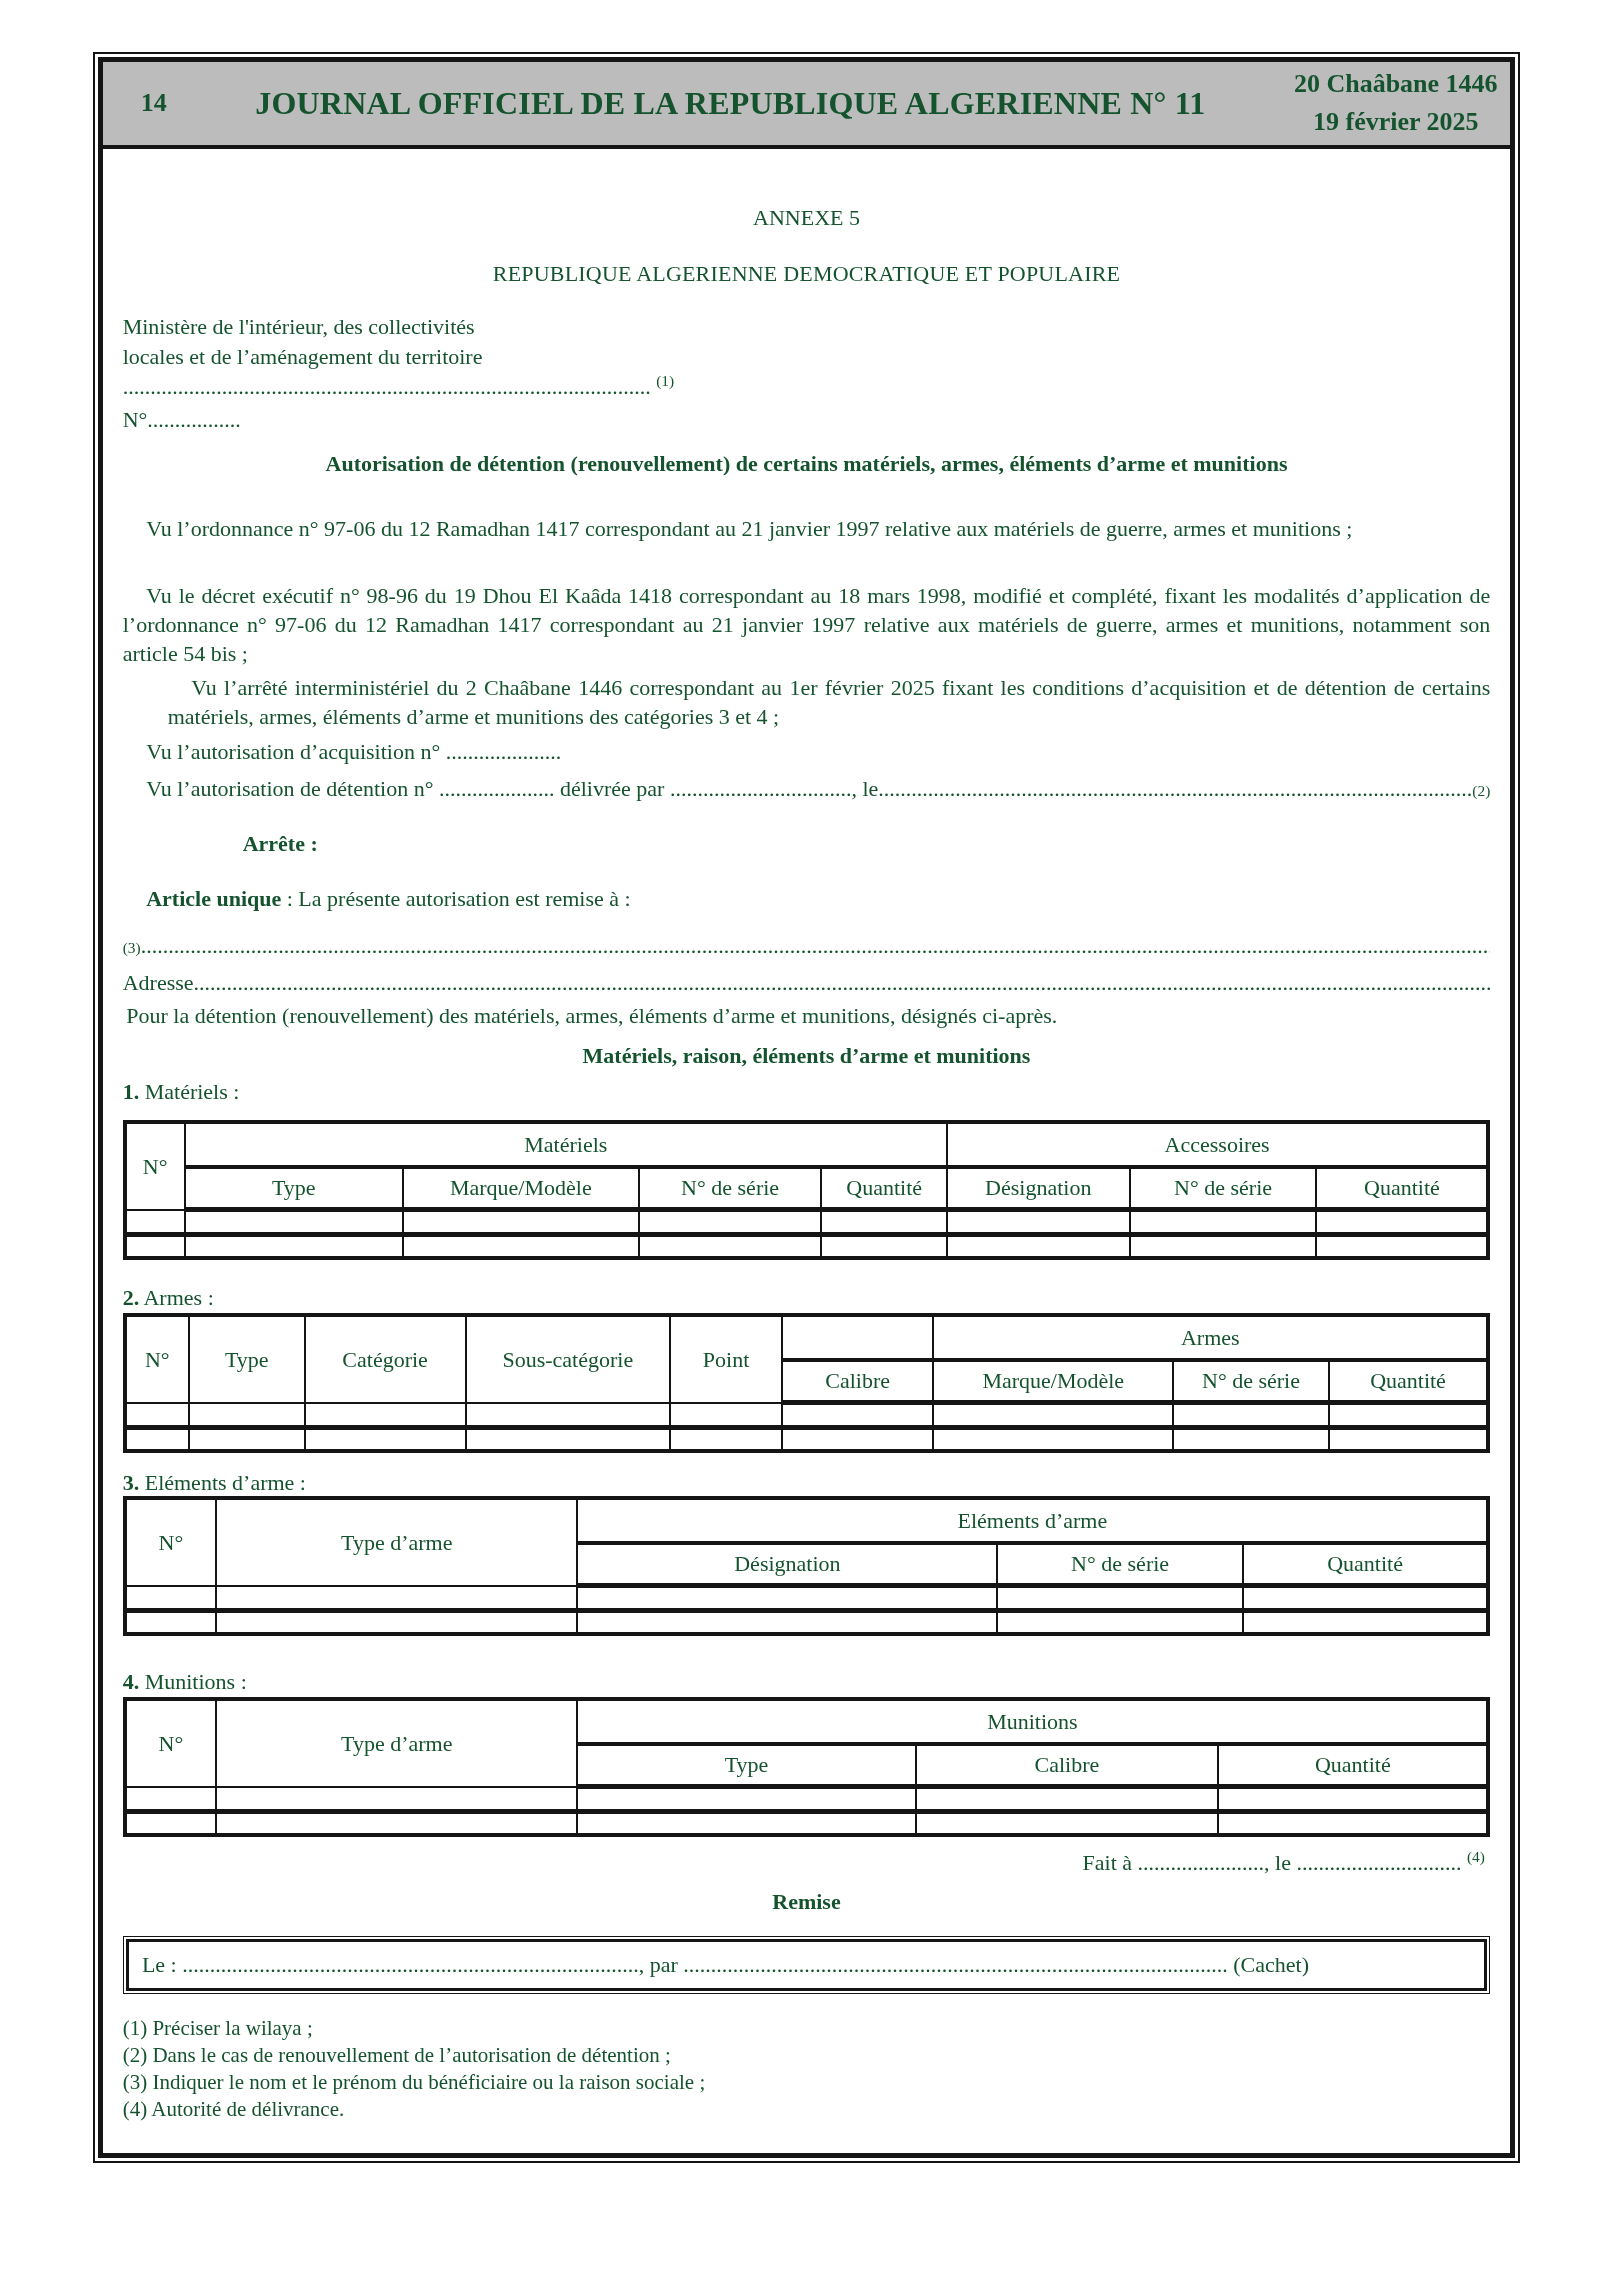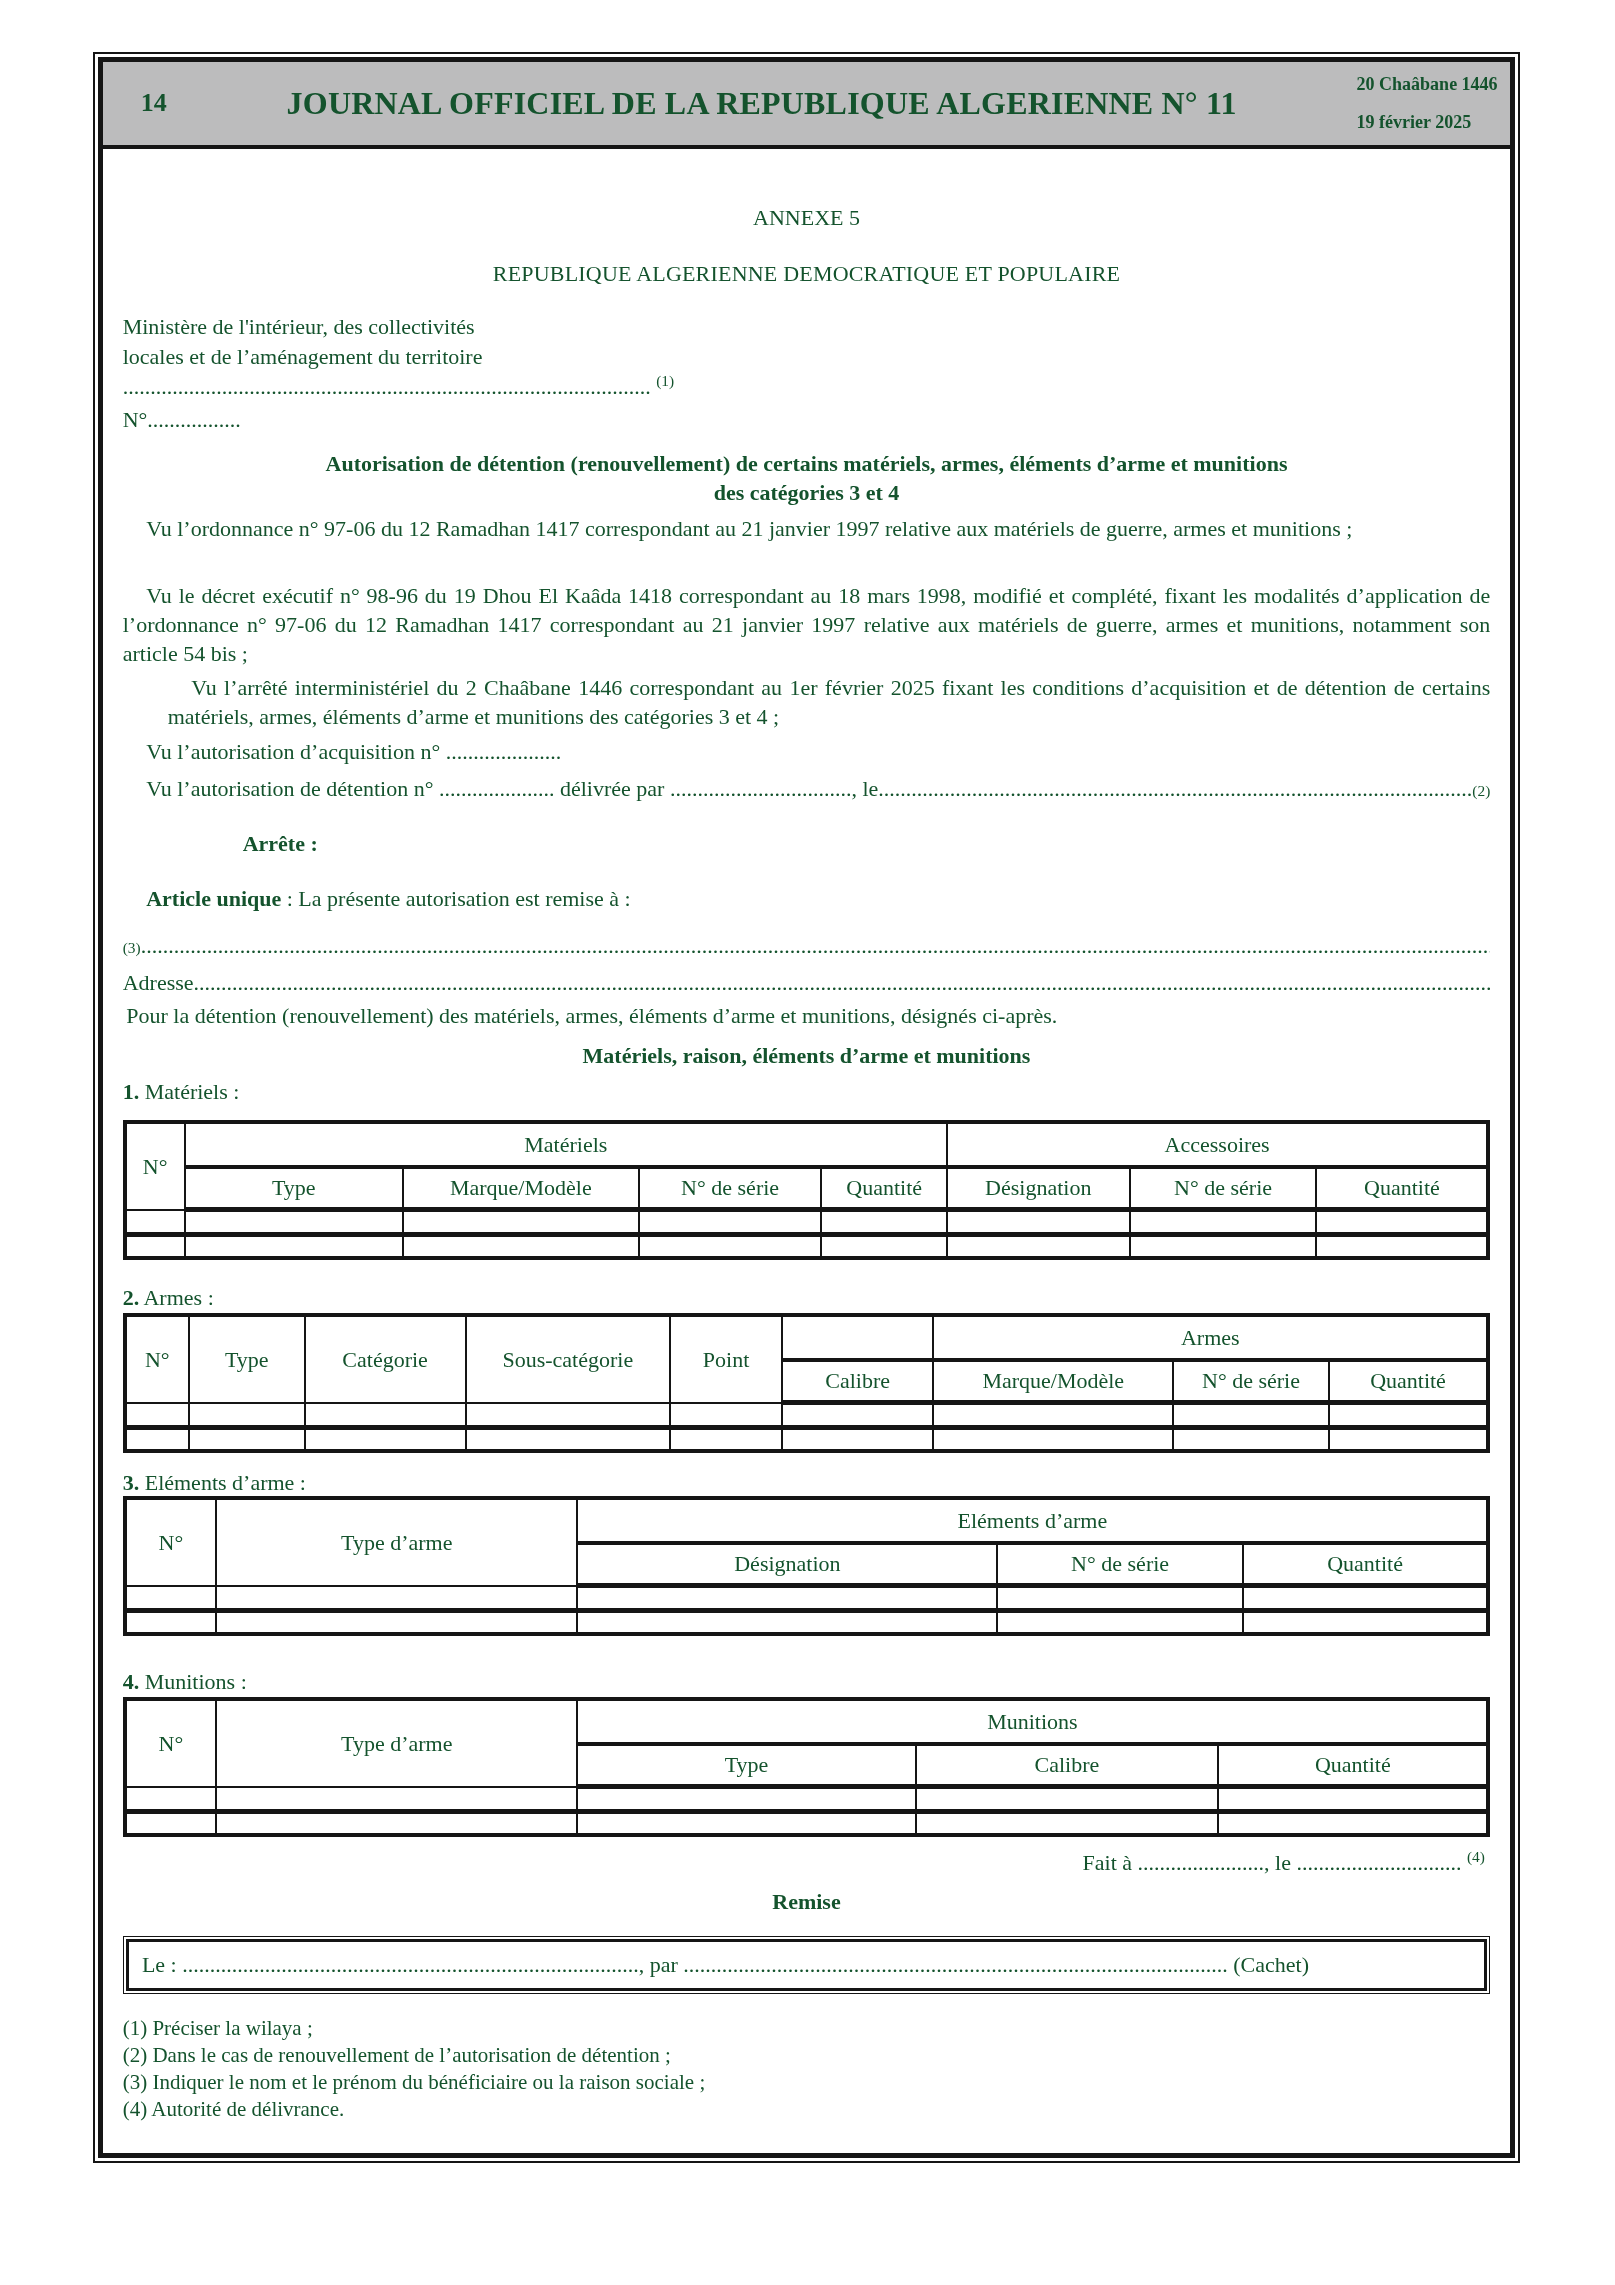--- a/index.html
+++ b/index.html
@@ -19,21 +19,21 @@
     width:100%;height:100%;border:5.4px solid #151515;box-sizing:border-box;
     position:relative;background:#ffffff;
   }
   .band{
     position:absolute;top:0;left:0;right:0;height:83px;
     background:#bcbcbd;border-bottom:4.5px solid #151515;
     display:flex;align-items:center;
   }
   .band .pageno{font-weight:bold;font-size:26px;margin-left:38px;}
   .band .jtitle{flex:1;text-align:center;font-weight:bold;font-size:32px;letter-spacing:0.2px;}
-  .band .dates{text-align:left;font-weight:bold;font-size:18px;line-height:38px;padding-right:12.7px;white-space:nowrap;}
+  .band .dates{text-align:center;font-weight:bold;font-size:26px;line-height:38px;padding-right:12.7px;white-space:nowrap;}
   .content{position:absolute;top:88px;left:0;right:0;bottom:0;}
   .abs{position:absolute;left:20px;right:20px;font-size:22px;line-height:29px;}
   .center{text-align:center;}
   .bold{font-weight:bold;}
   .just{text-align:justify;text-indent:23.5px;}
   .row{display:flex;align-items:baseline;white-space:nowrap;}
   .dotfill{flex:1;overflow:hidden;white-space:nowrap;}
   sup{font-size:15.4px;vertical-align:super;line-height:0;}
   table.t{border-collapse:collapse;width:100%;table-layout:fixed;border:4.5px solid #151515;}
   table.t td{border:2.7px solid #151515;text-align:center;vertical-align:middle;
@@ -72,21 +72,20 @@
 
         <div class="abs center" style="top:53px;">ANNEXE 5</div>
         <div class="abs center" style="top:109px;letter-spacing:0.2px;">REPUBLIQUE ALGERIENNE DEMOCRATIQUE ET POPULAIRE</div>
 
         <div class="abs" style="top:192px;">locales et de l’aménagement du territoire</div>
         <div class="abs" style="top:162px;">Ministère de l'intérieur, des collectivités</div>
         <div class="abs" style="top:222px;white-space:nowrap;"><span>................................................................................................</span> <sup>(1)</sup></div>
         <div class="abs" style="top:255px;">N°.................</div>
 
         <div class="abs center bold" style="top:299px;">Autorisation de détention (renouvellement) de certains matériels, armes, éléments d’arme et munitions</div>
-        <div class="abs center bold" style="top:328px;">des catégories 3 et 4</div>
 
         <div class="abs just" style="top:364px;">Vu l’ordonnance n° 97-06 du 12 Ramadhan 1417 correspondant au 21 janvier 1997 relative aux matériels de guerre, armes et munitions ;</div>
         <div class="abs just" style="top:431px;">Vu le décret exécutif n° 98-96 du 19 Dhou El Kaâda 1418 correspondant au 18 mars 1998, modifié et complété, fixant les modalités d’application de l’ordonnance n° 97-06 du 12 Ramadhan 1417 correspondant au 21 janvier 1997 relative aux matériels de guerre, armes et munitions, notamment son article 54 bis ;</div>
         <div class="abs just" style="top:523px;margin-left:45px;">Vu l’arrêté interministériel du 2 Chaâbane 1446 correspondant au 1er février 2025 fixant les conditions d’acquisition et de détention de certains matériels, armes, éléments d’arme et munitions des catégories 3 et 4 ;</div>
         <div class="abs" style="top:587px;text-indent:23.5px;">Vu l’autorisation d’acquisition n° .....................</div>
 
         <div class="abs row" style="top:624px;">
           <span style="text-indent:23.5px;">Vu l’autorisation de détention n° .....................  délivrée par ................................., le </span>
           <span class="dotfill">........................................................................................................................</span>
           <sup>(2)</sup>

